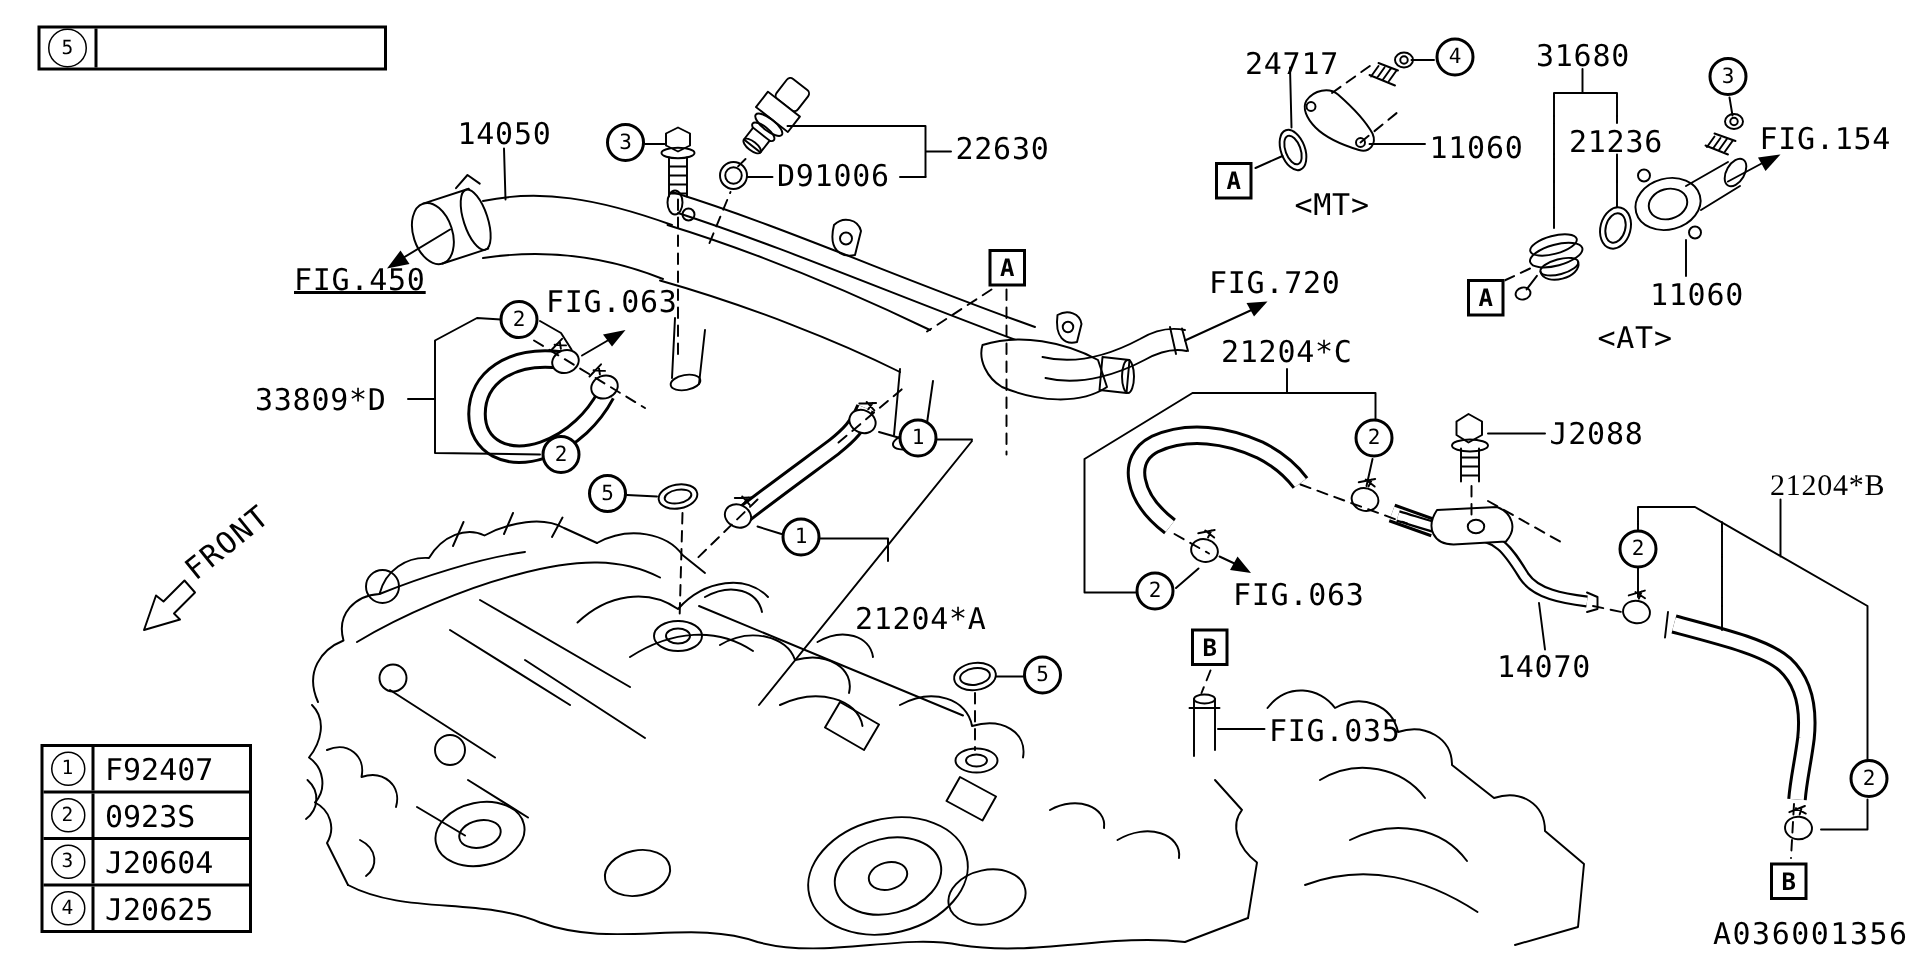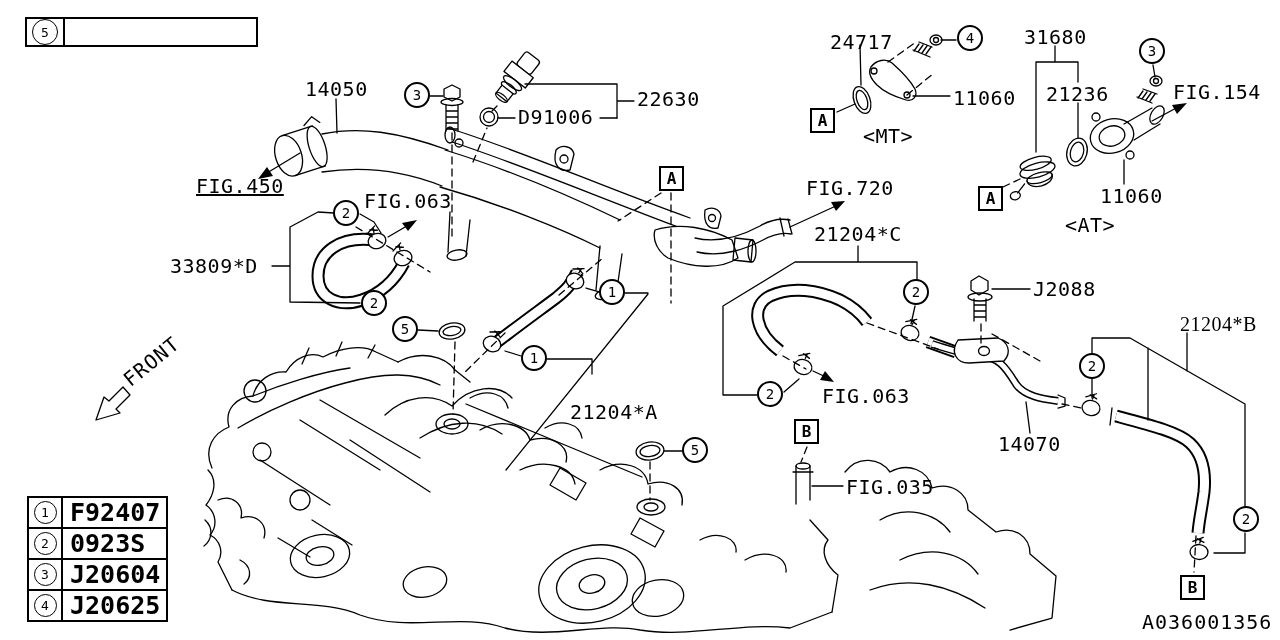--- a/index.html
+++ b/index.html
@@ -21,21 +21,21 @@
   .sq{position:absolute;width:21px;height:21px;border:2px solid #000;background:#fff;
       display:flex;align-items:center;justify-content:center;font-size:16px;font-weight:bold;}
   .tbl{position:absolute;border:2px solid #000;background:#fff;display:flex;}
   .tl-num{width:36px;border-right:2px solid #000;display:flex;align-items:center;justify-content:center;}
   .tl-rows{flex:1;display:flex;flex-direction:column;}
   .tl-row{height:28px;display:flex;align-items:center;padding-left:8px;font-size:19px;}
   .tl-row + .tl-row{border-top:2px solid #000;}
   .bl-row{height:29px;display:flex;align-items:stretch;}
   .bl-row + .bl-row{border-top:2px solid #000;}
   .bl-num{width:32px;border-right:2px solid #000;display:flex;align-items:center;justify-content:center;}
-  .bl-code{flex:1;display:flex;align-items:center;padding-left:7px;font-size:25px;font-weight:bold;}
+  .bl-code{flex:1;display:flex;align-items:center;padding-left:7px;font-size:20px;}
   .mini{width:21px;height:21px;border:1.5px solid #000;border-radius:50%;background:#fff;
         display:flex;align-items:center;justify-content:center;font-size:13px;}
   #front{position:absolute;left:126px;top:370px;font-size:20px;transform:rotate(-39deg);
          transform-origin:left center;letter-spacing:1px;}
   #code{position:absolute;left:1142px;top:610px;font-size:20px;letter-spacing:1px;}
 </style>
 </head>
 <body>
 
 <div id="stage">

